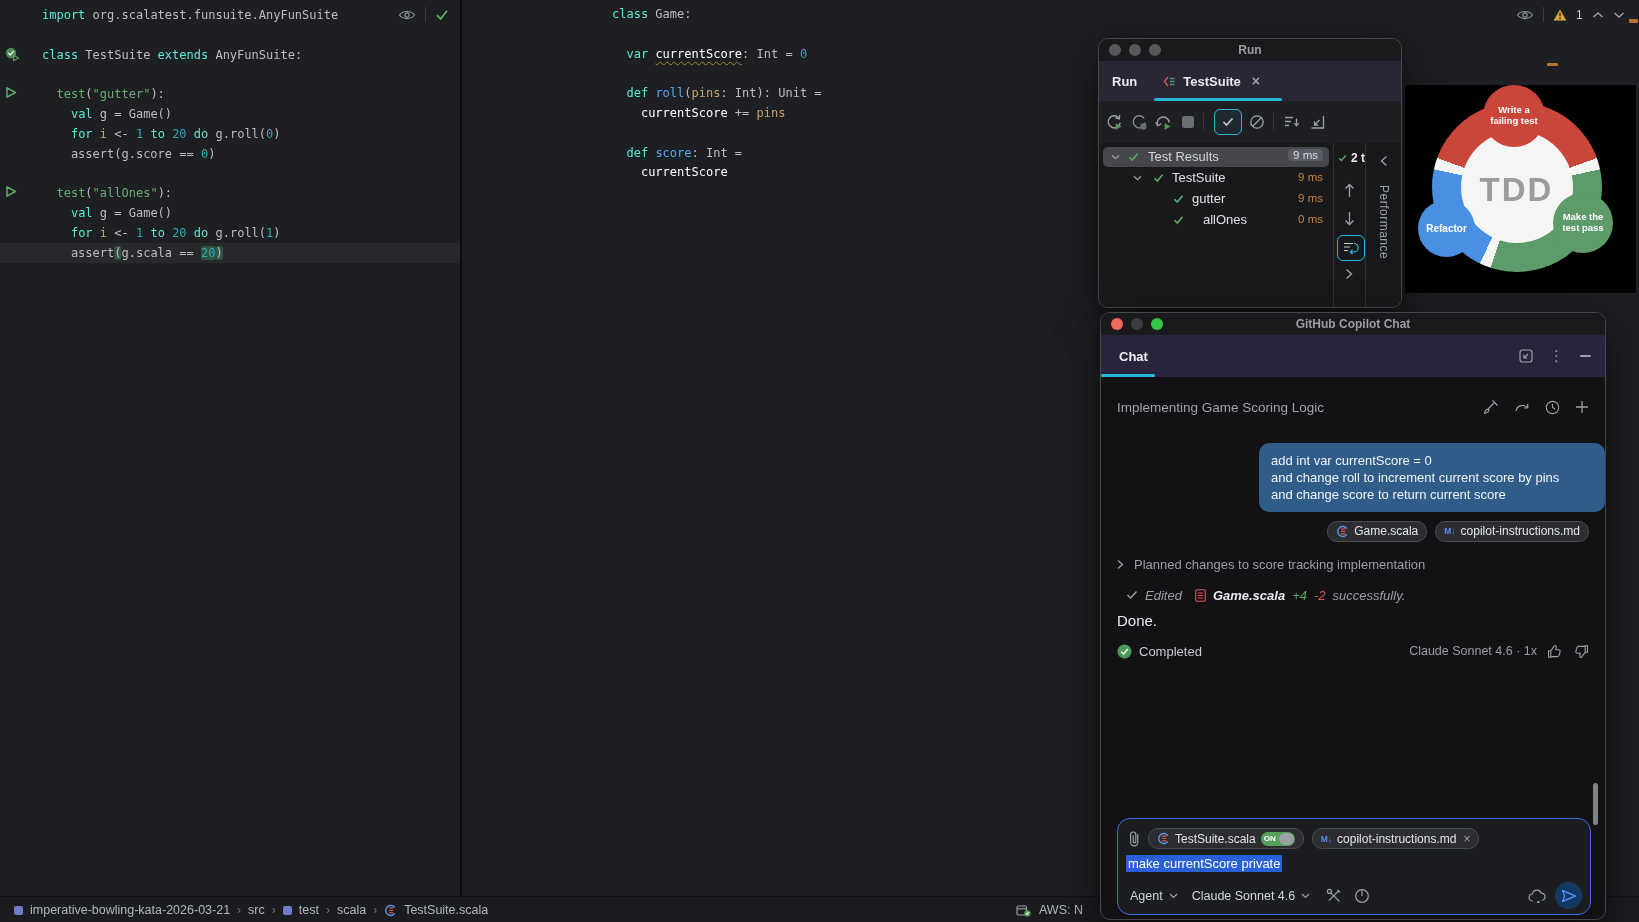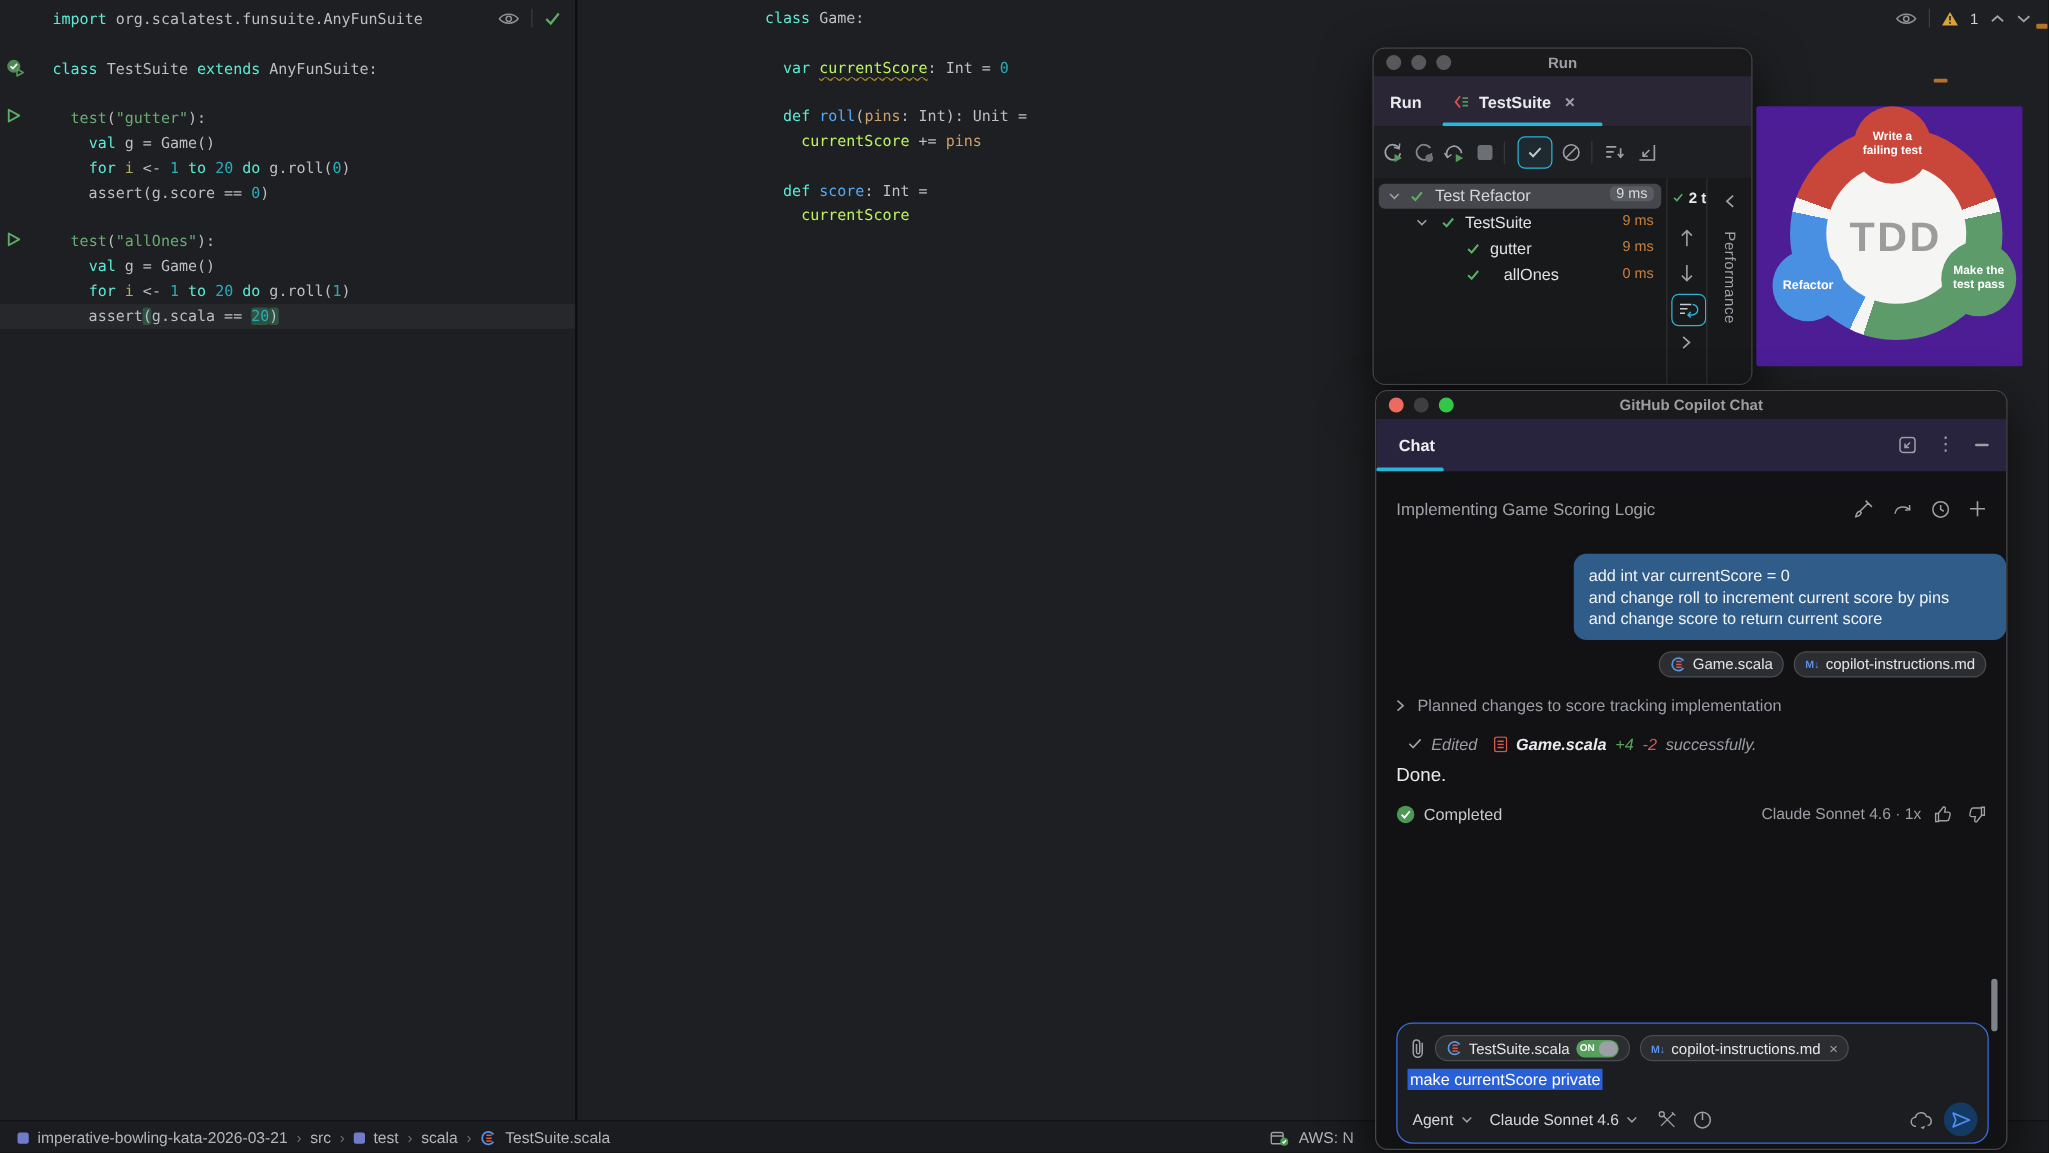--- a/index.html
+++ b/index.html
@@ -5,21 +5,21 @@
   html,body{margin:0;padding:0;background:#0c0c0d;}
   #screen{position:relative;width:1639px;height:922px;background:#1e1f22;overflow:hidden;
           font-family:"Liberation Sans","DejaVu Sans",sans-serif;-webkit-font-smoothing:antialiased;}
   .abs{position:absolute;}
   svg{display:block;}
 
   
   .code-line{position:absolute;white-space:pre;font-family:"DejaVu Sans Mono",monospace;
              font-size:12px;height:20px;line-height:20px;}
   .tk.kw{color:#5eead4}.tk.d{color:#bcbec4}.tk.fn{color:#56a8f5}.tk.str{color:#6aab73}
-  .tk.num{color:#2aacb8}.tk.fld{color:#bef264}.tk.par{color:#c9a26d}.tk.tst{color:#6aab73}
+  .tk.num{color:#2aacb8}.tk.fld{color:#ffffff}.tk.par{color:#c9a26d}.tk.tst{color:#6aab73}
   .tk.lv{color:#b3ae60}
   .tk.wavy{text-decoration:underline wavy #9f8731;text-underline-offset:3px;text-decoration-thickness:1px;}
   .tk.hl{background:#2f5340;border-radius:2px;}
   .caret-line{position:absolute;left:0;width:460px;height:20px;background:rgba(255,255,255,.045);}
   .gutter-ic{position:absolute;left:5px;width:16px;height:16px;cursor:pointer;}
   #pane-divider{left:460px;top:0;width:2px;height:896px;background:#0d0e0f;}
   .insp-widget{display:flex;align-items:center;gap:9px;}
   .insp-sep{width:1px;height:15px;background:#3c3d41;}
   .warn-count{color:#ced1d6;font-size:12px;}
   .stripe{position:absolute;background:#b8722d;border-radius:1px;}
@@ -52,21 +52,21 @@
   .tr-label{position:absolute;top:2px;font-size:13px;color:#dfe1e5;}
   .tr-time{position:absolute;right:6px;top:2.5px;font-size:11.5px;color:#c9813f;}
   .tr-time.on-sel{color:#d9dbde;background:#595c62;border-radius:4px;padding:0 5px;top:1.5px;}
   #run-siderail{position:absolute;left:234px;top:0;width:31px;height:164px;border-left:1px solid #2e2f33;}
   #run-perfrail{position:absolute;left:266px;top:0;width:36px;height:164px;border-left:1px solid #2e2f33;}
   .rail-box{width:26px;height:24px;border:1px solid #2db3d6;border-radius:6px;display:flex;align-items:center;justify-content:center;}
   .perf-text{writing-mode:vertical-rl;font-size:12px;color:#9da0a6;letter-spacing:.5px;}
   .summary-txt{font-size:12px;font-weight:bold;color:#e8e9ea;white-space:nowrap;}
 
   
-  #tdd-panel{left:1405px;top:85px;width:213px;height:208px;background:#4c1d95;border-radius:2px;}
+  #tdd-panel{left:1405px;top:85px;width:231px;height:208px;background:#000000;border-radius:2px;}
   #tdd-ring{position:absolute;left:27px;top:17px;width:170px;height:170px;border-radius:50%;
     background:conic-gradient(#c8473a 0deg 70deg,#f5f5f4 70deg 78deg,#5d9b6b 78deg 198deg,
                #f5f5f4 198deg 206deg,#4a90e2 206deg 282deg,#f5f5f4 282deg 290deg,#c8473a 290deg 360deg);}
   #tdd-hole{position:absolute;left:56px;top:46px;width:112px;height:112px;border-radius:50%;background:#f5f5f4;}
   .tdd-blob{position:absolute;border-radius:50%;display:flex;align-items:center;justify-content:center;
             color:#fff;font-weight:bold;text-align:center;white-space:pre-line;line-height:1.15;}
   #tdd-center{position:absolute;left:0;top:86px;width:223px;text-align:center;
               color:#9c9c9c;font-size:33px;font-weight:bold;letter-spacing:2px;font-family:"Liberation Sans",sans-serif;}
 
   
@@ -323,21 +323,21 @@
             <span class="tr-chev" style="left: 8px;">
               <svg width="9" height="6" viewBox="0 0 9 6">
                 <path d="M1 1.2 L4.5 4.6 L8 1.2" fill="none" stroke="#9da0a6" stroke-width="1.3"></path>
               </svg>
             </span>
             <span class="tr-check" style="left: 25px;">
               <svg width="11" height="10" viewBox="0 0 11 10">
                 <path d="M1.5 5.2 L4.3 8 L9.5 1.8" fill="none" stroke="#5cad65" stroke-width="1.6"></path>
               </svg>
             </span>
-            <span class="tr-label" style="left: 45px; color: rgb(211, 213, 217);">Test Refactor</span>
+            <span class="tr-label" style="left: 45px; color: rgb(211, 213, 217);">Test Results</span>
             <span class="tr-time on-sel">9 ms</span>
           </div>
           <div class="tree-row" style="top: 25px;">
             <span class="tr-chev" style="left: 30px;">
               <svg width="9" height="6" viewBox="0 0 9 6">
                 <path d="M1 1.2 L4.5 4.6 L8 1.2" fill="none" stroke="#9da0a6" stroke-width="1.3"></path>
               </svg>
             </span>
             <span class="tr-check" style="left: 50px;">
               <svg width="11" height="10" viewBox="0 0 11 10">

